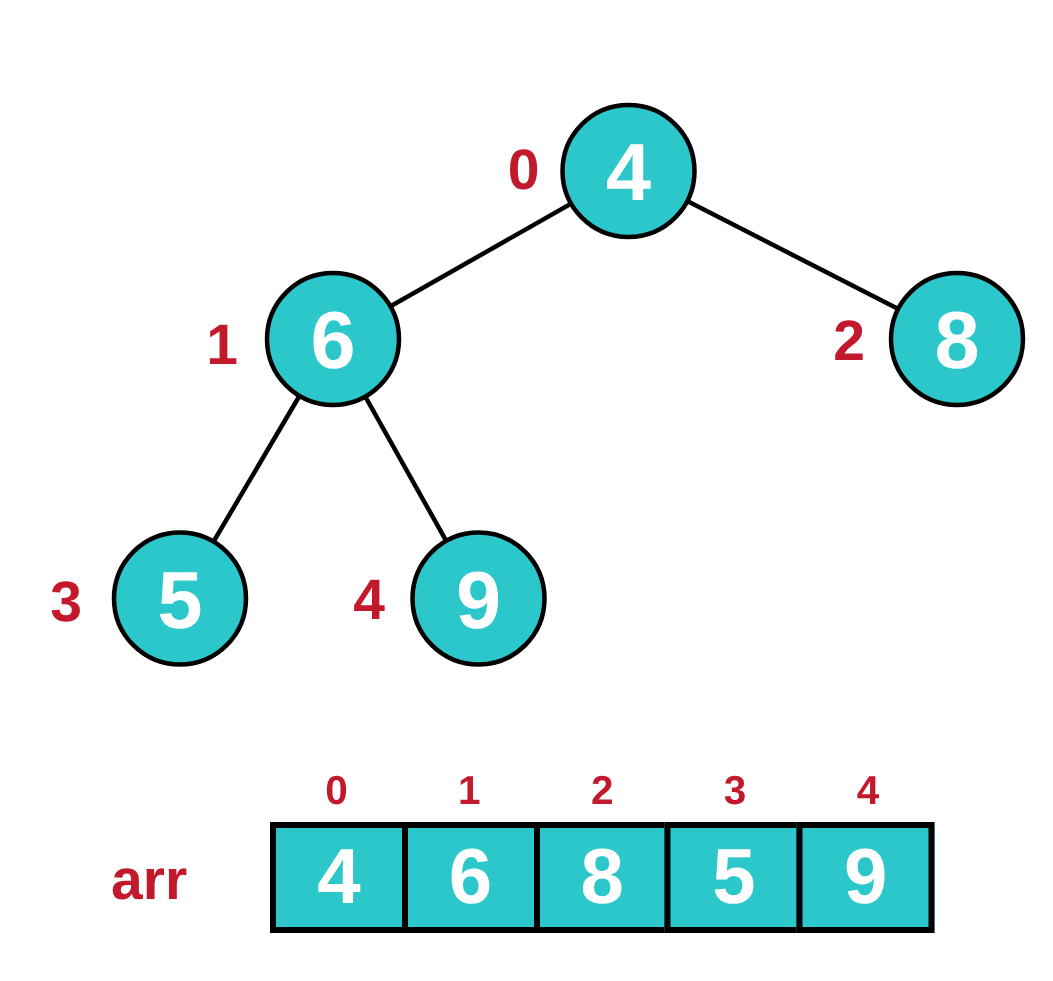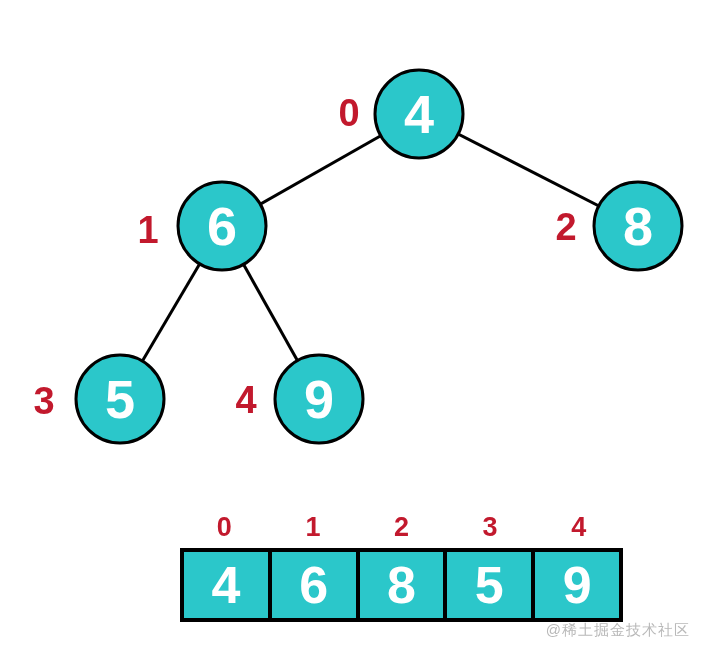--- a/index.html
+++ b/index.html
@@ -127,32 +127,32 @@
     <text class="node-value" x="120" y="399" dy="0.36em">5</text>
     <text class="node-value" x="319" y="399" dy="0.36em">9</text>
 
     <text class="node-index" x="349" y="112" dy="0.36em">0</text>
     <text class="node-index" x="148" y="229" dy="0.36em">1</text>
     <text class="node-index" x="566" y="226" dy="0.36em">2</text>
     <text class="node-index" x="44" y="400" dy="0.36em">3</text>
     <text class="node-index" x="246" y="399" dy="0.36em">4</text>
   </svg>
 
+  <div class="array-label">arr</div>
 
   <div class="array-indices">
     <div class="array-index">0</div>
     <div class="array-index">1</div>
     <div class="array-index">2</div>
     <div class="array-index">3</div>
     <div class="array-index">4</div>
   </div>
 
   <div class="array-cells">
     <div class="array-cell">4</div>
     <div class="array-cell">6</div>
     <div class="array-cell">8</div>
     <div class="array-cell">5</div>
     <div class="array-cell">9</div>
   </div>
 
-  <div class="watermark">@稀土掘金技术社区</div>
 
 </div>
 
 </body></html>

